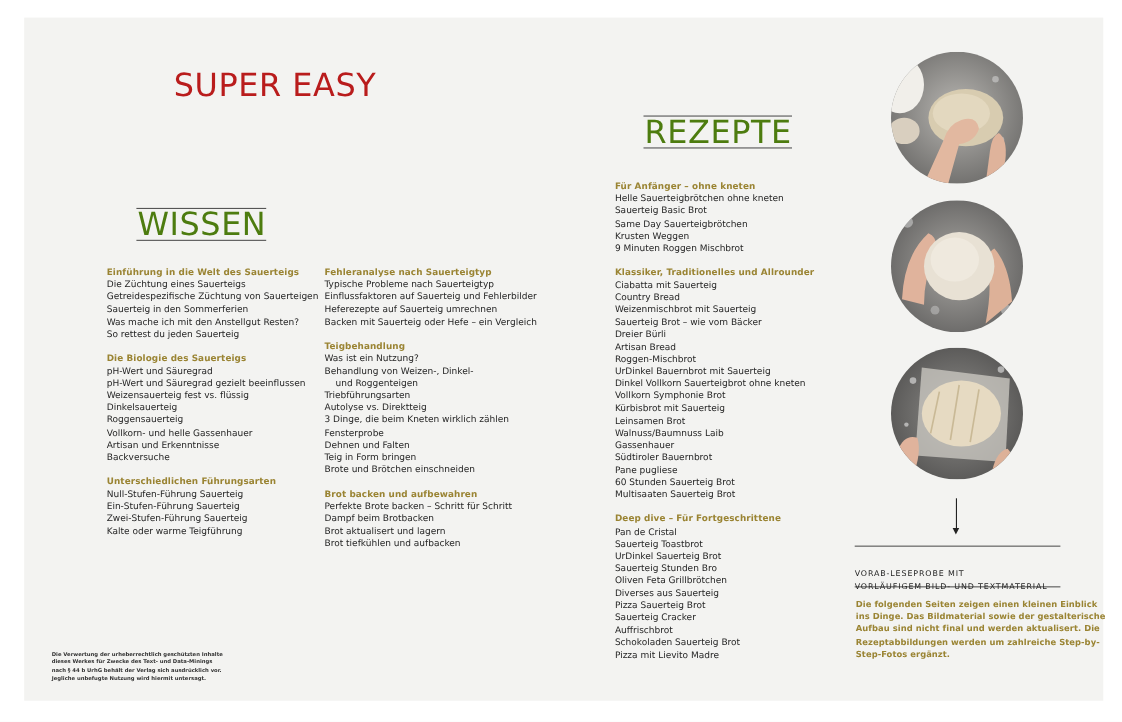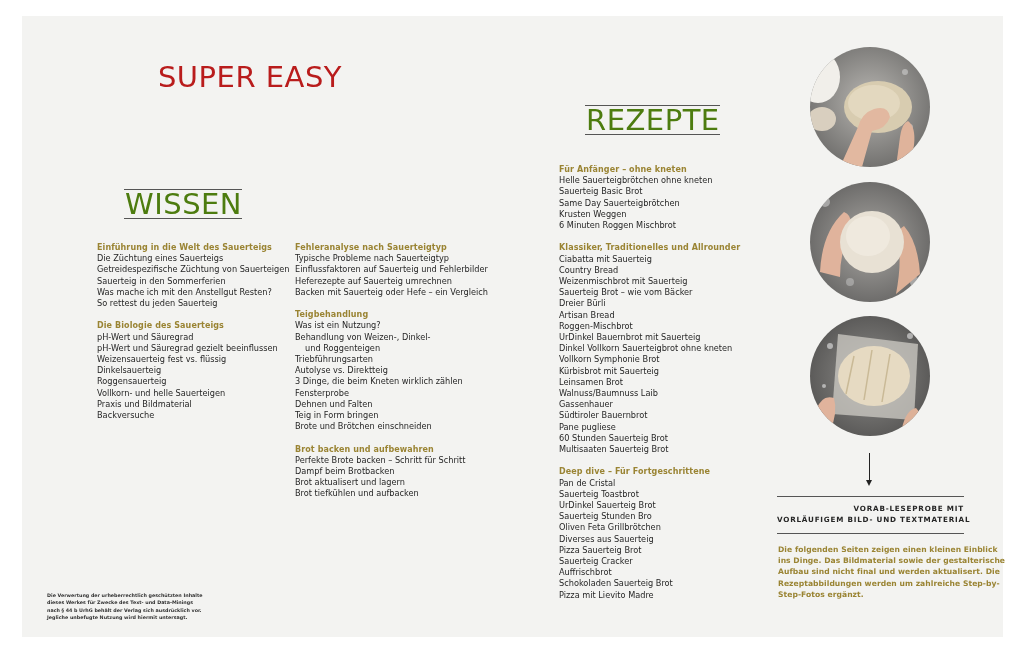--- a/index.html
+++ b/index.html
@@ -107,27 +107,27 @@
     
     .notice {
       position: absolute;
       left: 777px;
       top: 496px;
       width: 187px;
       height: 38px;
       border-top: 1.5px solid #555;
       border-bottom: 1.5px solid #555;
       box-sizing: border-box;
-      text-align: right;
+      text-align: left;
       font-size: 7.2px;
       line-height: 11px;
-      font-weight: bold;
+      font-weight: normal;
       letter-spacing: 0.8px;
       color: #262626;
-      padding-top: 6px;
+      padding-top: 19px;
       white-space: nowrap;
     }
     .notice .line { display: block; }
 
     .notice-body {
       position: absolute;
       left: 778px;
       top: 544px;
       width: 190px;
       font-size: 7.6px;
@@ -171,23 +171,30 @@
       <span class="item">Was mache ich mit den Anstellgut Resten?</span>
       <span class="item">So rettest du jeden Sauerteig</span>
     </div>
     <div class="group">
       <div class="group-title">Die Biologie des Sauerteigs</div>
       <span class="item">pH-Wert und Säuregrad</span>
       <span class="item">pH-Wert und Säuregrad gezielt beeinflussen</span>
       <span class="item">Weizensauerteig fest vs. flüssig</span>
       <span class="item">Dinkelsauerteig</span>
       <span class="item">Roggensauerteig</span>
-      <span class="item">Vollkorn- und helle Sauerteigen</span>
-      <span class="item">Praxis und Bildmaterial</span>
+      <span class="item">Vollkorn- und helle Gassenhauer</span>
+      <span class="item">Artisan und Erkenntnisse</span>
       <span class="item">Backversuche</span>
+    </div>
+    <div class="group">
+      <div class="group-title">Unterschiedlichen Führungsarten</div>
+      <span class="item">Null-Stufen-Führung Sauerteig</span>
+      <span class="item">Ein-Stufen-Führung Sauerteig</span>
+      <span class="item">Zwei-Stufen-Führung Sauerteig</span>
+      <span class="item">Kalte oder warme Teigführung</span>
     </div>
   </div>
 
   <div class="col" style="left:273px;top:226px;">
     <div class="group">
       <div class="group-title">Fehleranalyse nach Sauerteigtyp</div>
       <span class="item">Typische Probleme nach Sauerteigtyp</span>
       <span class="item">Einflussfaktoren auf Sauerteig und Fehlerbilder</span>
       <span class="item">Heferezepte auf Sauerteig umrechnen</span>
       <span class="item">Backen mit Sauerteig oder Hefe – ein Vergleich</span>
@@ -216,21 +223,21 @@
 
   <div class="section-head" style="left:563px;top:89px;">REZEPTE</div>
 
   <div class="col" style="left:537px;top:148px;">
     <div class="group">
       <div class="group-title">Für Anfänger – ohne kneten</div>
       <span class="item">Helle Sauerteigbrötchen ohne kneten</span>
       <span class="item">Sauerteig Basic Brot</span>
       <span class="item">Same Day Sauerteigbrötchen</span>
       <span class="item">Krusten Weggen</span>
-      <span class="item">6 Minuten Roggen Mischbrot</span>
+      <span class="item">9 Minuten Roggen Mischbrot</span>
     </div>
     <div class="group">
       <div class="group-title">Klassiker, Traditionelles und Allrounder</div>
       <span class="item">Ciabatta mit Sauerteig</span>
       <span class="item">Country Bread</span>
       <span class="item">Weizenmischbrot mit Sauerteig</span>
       <span class="item">Sauerteig Brot – wie vom Bäcker</span>
       <span class="item">Dreier Bürli</span>
       <span class="item">Artisan Bread</span>
       <span class="item">Roggen-Mischbrot</span>

